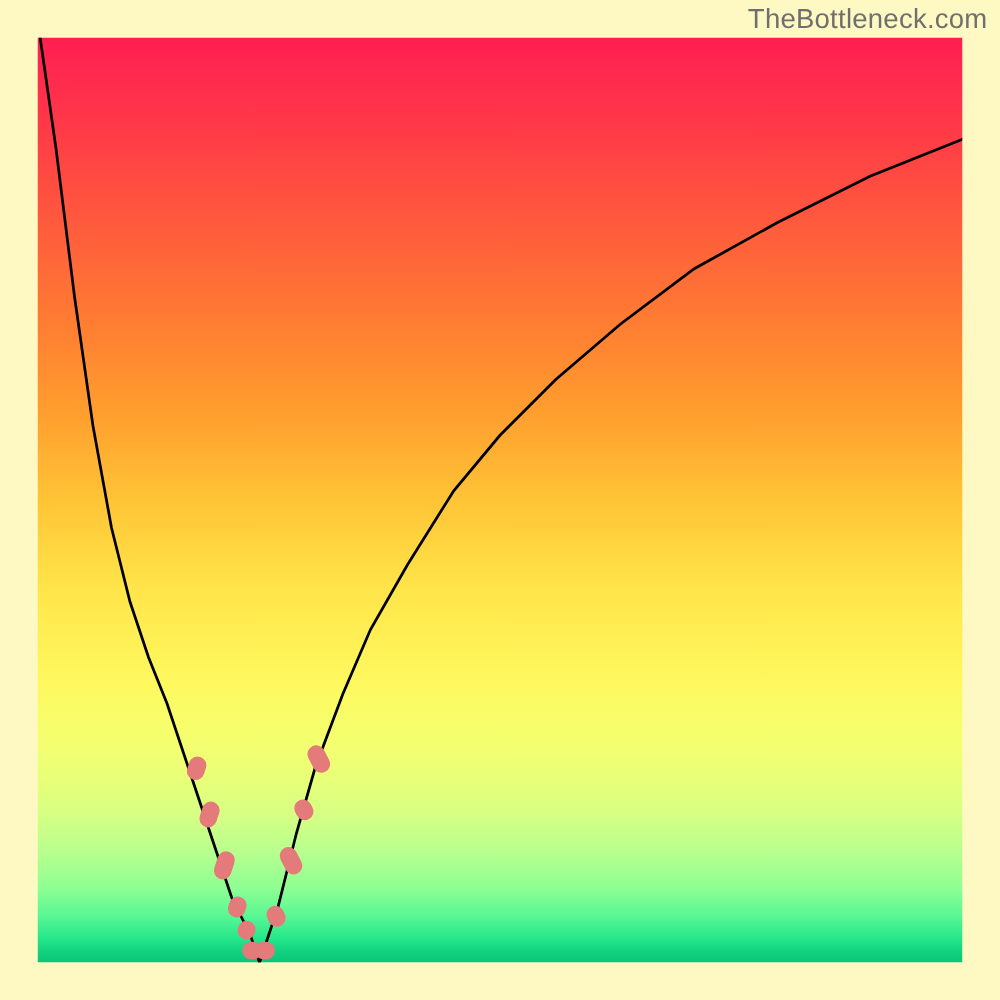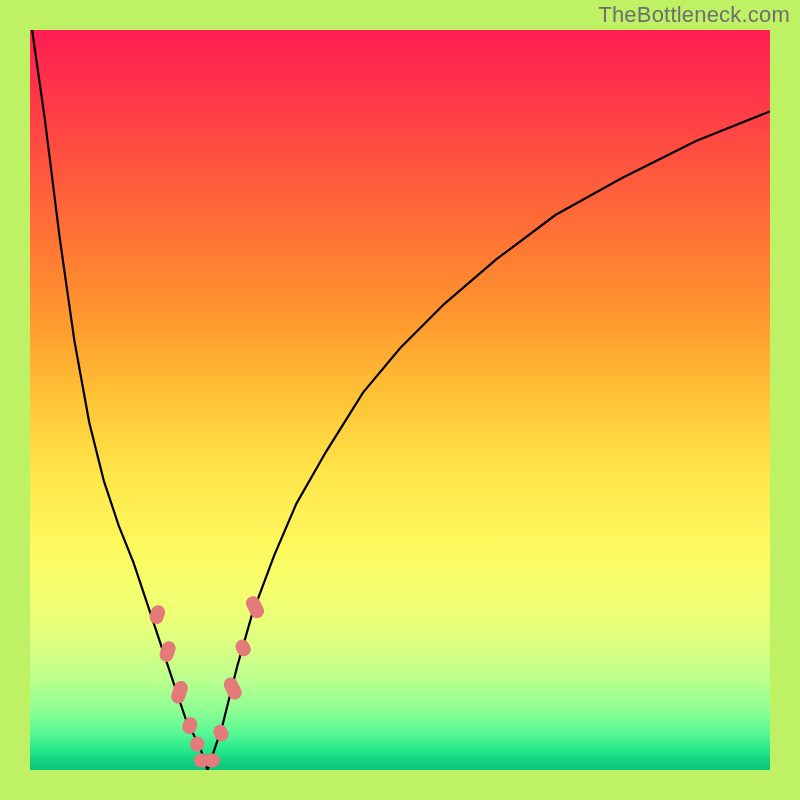--- a/index.html
+++ b/index.html
@@ -6,21 +6,21 @@
     margin: 0;
     padding: 0;
     width: 800px;
     height: 800px;
     overflow: hidden;
     font-family: Arial, Helvetica, sans-serif;
   }
   .frame {
     width: 800px;
     height: 800px;
-    background: #bef264;
+    background: #fef9c3;
     position: relative;
   }
   .watermark {
     position: absolute;
     top: 2px;
     right: 10px;
     color: #6f6f6f;
     font-size: 22px;
     font-weight: 500;
     letter-spacing: 0.2px;

